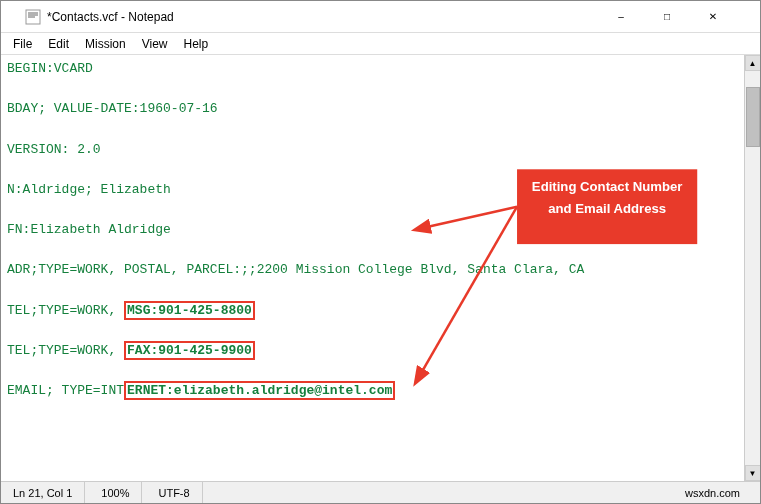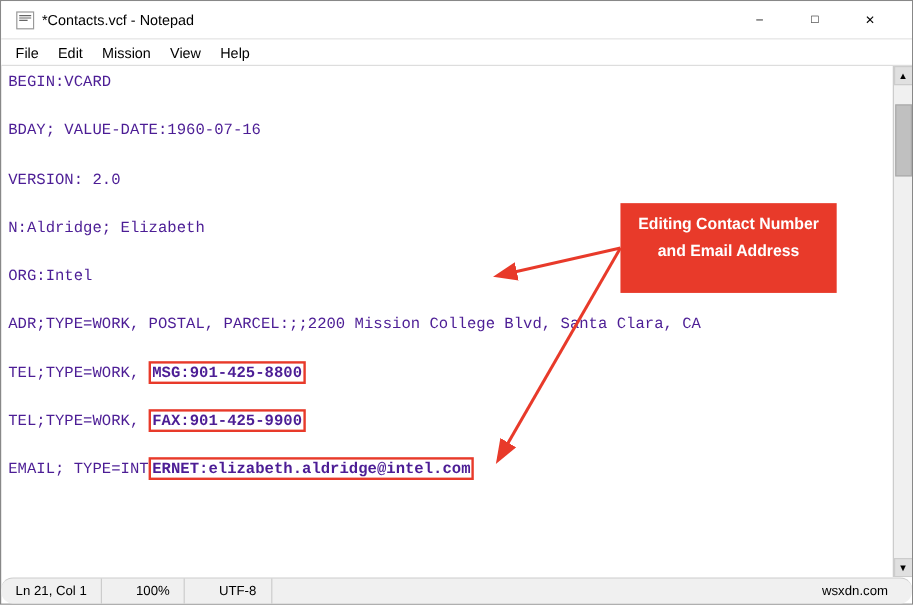--- a/index.html
+++ b/index.html
@@ -21,21 +21,21 @@
       display: flex;
       flex-direction: column;
     }
 
     
     .title-bar {
       background: #fff;
       height: 32px;
       display: flex;
       align-items: center;
-      padding: 0 12px;
+      padding: 0 24px;
       border-bottom: 1px solid #ddd;
       user-select: none;
     }
     .title-bar-icon {
       width: 16px;
       height: 16px;
       margin-right: 6px;
       display: flex;
       align-items: center;
       justify-content: center;
@@ -86,21 +86,21 @@
       overflow: hidden;
       position: relative;
     }
 
     .editor-content {
       flex: 1;
       padding: 4px 6px;
       font-family: 'Courier New', Courier, monospace;
       font-size: 13px;
       line-height: 1.55;
-      color: #4c1d95;
+      color: #15803d;
       overflow: auto;
       white-space: pre;
       position: relative;
     }
 
     .scrollbar-v {
       width: 16px;
       background: #f0f0f0;
       border-left: 1px solid #ccc;
       display: flex;
@@ -139,22 +139,21 @@
     
     .status-bar {
       height: 22px;
       background: #f0f0f0;
       border-top: 1px solid #ccc;
       display: flex;
       align-items: center;
       padding: 0 8px;
       font-size: 11px;
       color: #000;
-      gap: 16px;
-      border-radius: 10px;
+      gap: 4px;
     }
     .status-segment {
       padding: 0 12px;
       border-right: 1px solid #ccc;
       height: 100%;
       display: flex;
       align-items: center;
       white-space: nowrap;
     }
     .status-segment:first-child { padding-left: 4px; }
@@ -200,21 +199,21 @@
     <span class="menu-item">Mission</span>
     <span class="menu-item">View</span>
     <span class="menu-item">Help</span>
   </div>
 
   <div class="editor-wrapper">
     <div class="editor-content"><span class="line">BEGIN:VCARD</span>
 <span class="line">BDAY; VALUE-DATE:1960-07-16</span>
 <span class="line">VERSION: 2.0</span>
 <span class="line">N:Aldridge; Elizabeth</span>
-<span class="line">ORG:Intel</span>
+<span class="line">FN:Elizabeth Aldridge</span>
 <span class="line">ADR;TYPE=WORK, POSTAL, PARCEL:;;2200 Mission College Blvd, Santa Clara, CA</span>
 <span class="line">TEL;TYPE=WORK, <span class="highlight-box">MSG:901-425-8800</span></span>
 <span class="line">TEL;TYPE=WORK, <span class="highlight-box">FAX:901-425-9900</span></span>
 <span class="line">EMAIL; TYPE=INT<span class="highlight-box">ERNET:elizabeth.aldridge@intel.com</span></span>
 
 
 
 
 
 

